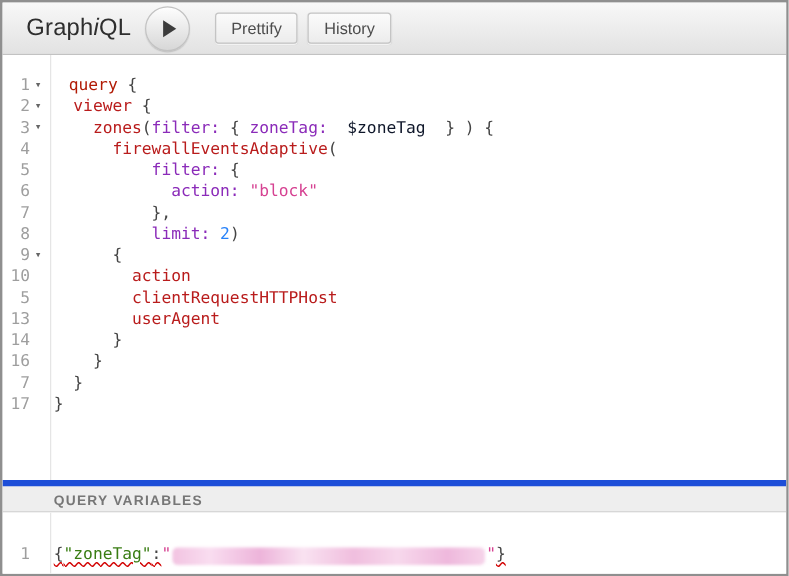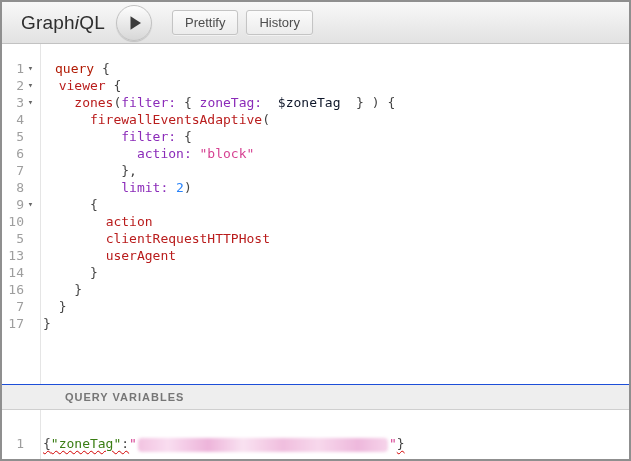--- a/index.html
+++ b/index.html
@@ -83,26 +83,26 @@
   .tk.redact{
     display:inline-block;width:250px;height:14px;
     border-radius:4px;vertical-align:text-bottom;margin:0 1px -1px 1px;
     background:linear-gradient(90deg,#f2c3e1 0%,#f9ddf0 12%,#edb4da 28%,#f9e2f1 42%,#f0bede 58%,#f7d8ec 72%,#eeb8dc 88%,#f6d4ea 100%);
     filter:blur(1.4px);
   }
   
   .vars-title{
     flex:none;height:26px;
     background:#eeeeee;
-    border-top:1px solid #1d4ed8;
+    border-top:5px solid #1d4ed8;
     border-bottom:1px solid #cfcfcf;
     font-size:11px;font-weight:bold;letter-spacing:1px;
     color:#767676;
     line-height:24px;
-    padding-left:63px;
+    padding-left:41px;
     cursor:pointer;
     text-transform:uppercase;
   }
 </style>
 </head>
 <body>
 
 <div class="window">
 
   <div class="topbar">

